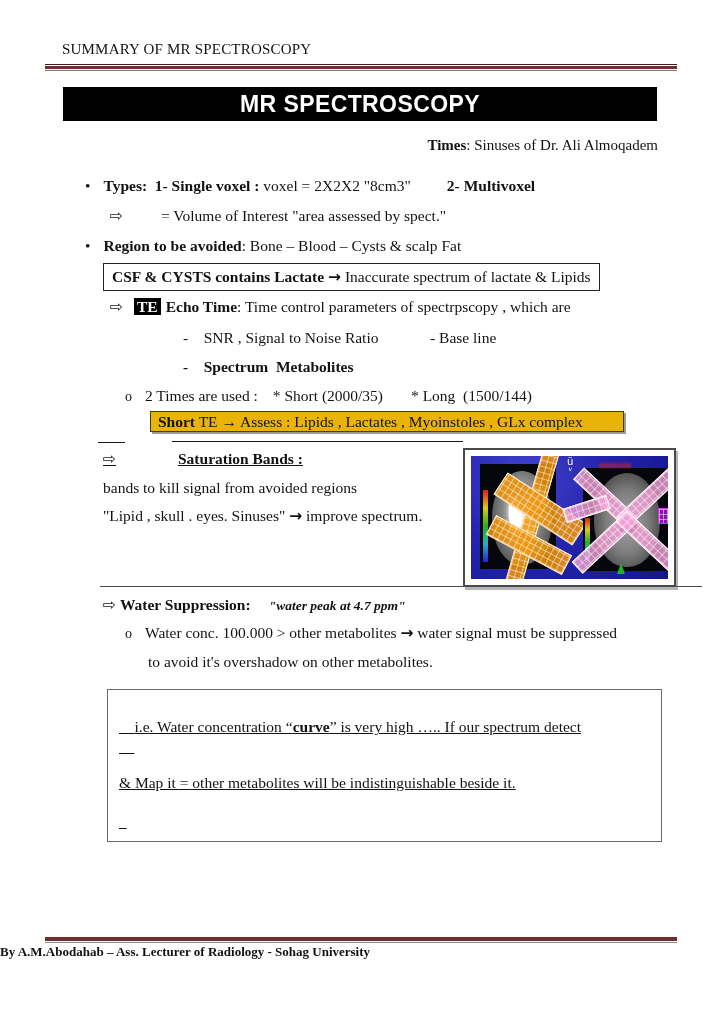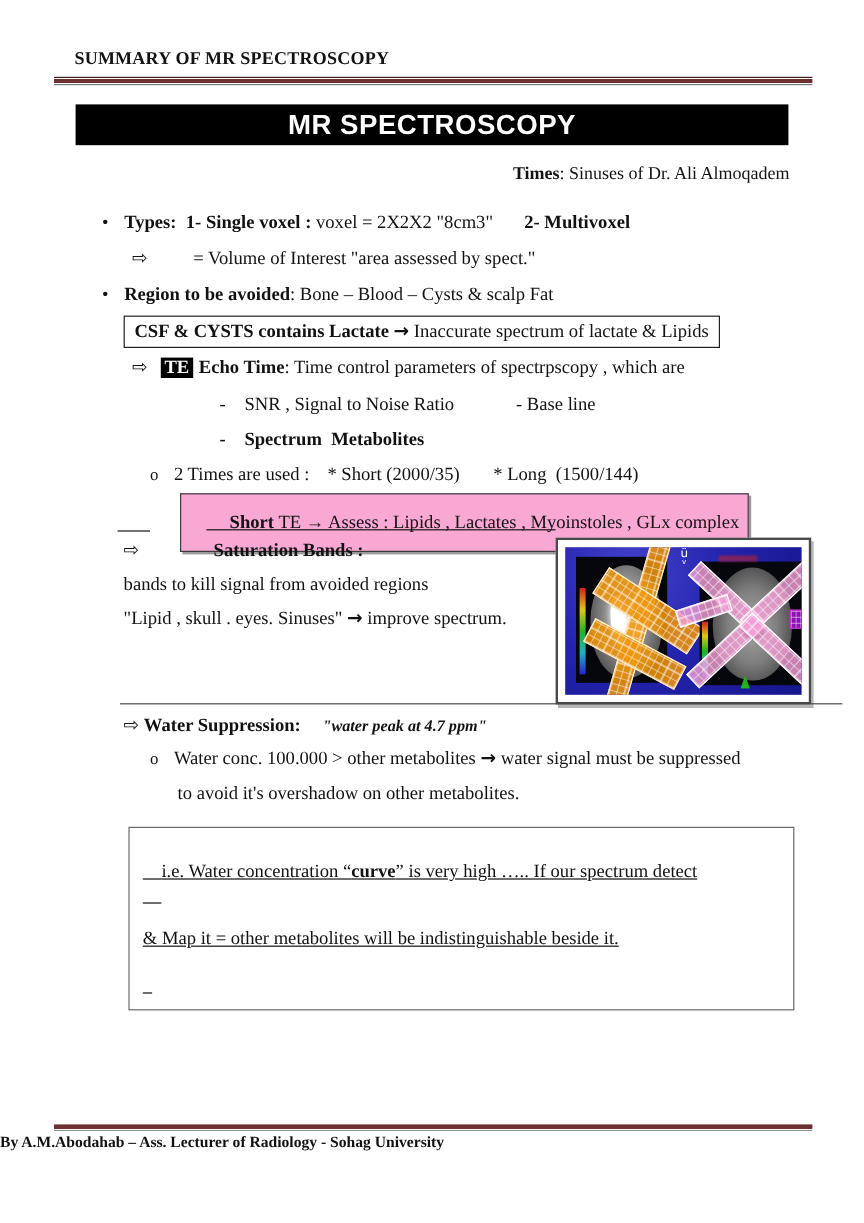--- a/index.html
+++ b/index.html
@@ -6,53 +6,53 @@
   html,body{margin:0;padding:0;background:#fff;}
   .page{position:relative;width:720px;height:1019px;background:#ffffff;overflow:hidden;
         font-family:"Liberation Serif", serif;font-size:15.5px;color:#121212;
         white-space:pre-wrap;line-height:1.25;}
   .abs{position:absolute;}
   .b{font-weight:700;}
   .i{font-style:italic;}
   .dj{font-family:"DejaVu Sans", sans-serif;}
 
   
-  .row-header{left:62px;top:40px;font-weight:700;font-size:15px;letter-spacing:.2px;}
+  .row-header{left:62px;top:40px;font-weight:400;font-size:15px;letter-spacing:.2px;}
   .rule-top{left:45px;top:64px;width:632px;height:7px;
     background:linear-gradient(#3f1f1f 0 1px,#ffffff 1px 2px,#6e3030 2px 5.5px,#ffffff 5.5px 6px,#7a7a7a 6px 7px);}
   .banner{left:63px;top:87px;width:594px;height:34px;background:#000;color:#fff;
     display:flex;align-items:center;justify-content:center;
     font-family:"Liberation Sans", sans-serif;font-weight:700;font-size:23px;letter-spacing:.4px;}
   .row-source{left:258px;top:136px;width:400px;text-align:right;font-size:15px;}
   .rule-bot{left:45px;top:937px;width:632px;height:6px;
     background:linear-gradient(#6e3030 0 3.5px,#ffffff 3.5px 4.5px,#8a8a8a 4.5px 5.5px,#fff 5.5px 6px);}
   .row-footer{left:0;top:944px;width:658px;font-size:13px;font-weight:700;}
 
   
   .row-types{left:85px;top:176px;}
-  .row-types .gap2{margin-left:26px;}
+  .row-types .gap2{margin-left:36px;}
   .bullet{margin-right:13px;}
   .row-voi{left:110px;top:206px;}
   .row-voi .txt{margin-left:38px;}
   .row-region{left:85px;top:236px;}
   .box-csf{left:103px;top:263px;padding:3px 8px;border:1.4px solid #222;}
   .row-te{left:110px;top:297px;}
   .te-chip{background:#000;color:#fff;font-weight:700;padding:0 3px;margin:0 5px 0 11px;}
   .row-snr{left:183px;top:328px;}
   .row-base{left:430px;top:328px;}
   .row-spec{left:183px;top:357px;font-weight:bold;}
   .row-times{left:125px;top:386px;}
   .row-times .t1{margin-left:13px;}
   .row-times .t2{margin-left:15px;}
   .row-times .t3{margin-left:28px;}
-  .box-shortte{left:150px;top:411px;width:458px;padding:14px 7px;background:#f9a8d4;
-    border:1.2px solid #3a3a3a;box-shadow:2px 2px 0 #9a9a9a;text-align:right;}
+  .box-shortte{left:150px;top:411px;width:458px;padding:0 7px;background:#eab308;
+    border:1.2px solid #3a3a3a;box-shadow:2px 2px 0 #9a9a9a;}
   .ol-a{left:98px;top:442px;width:27px;border-top:1.6px solid #161616;}
   .ol-b{left:172px;top:441px;width:291px;border-top:1.6px solid #161616;}
-  .row-sat{left:103px;top:449px;}
+  .row-sat{left:103px;top:449px;text-decoration:underline;}
   .row-sat .satb{margin-left:62px;}
   .row-bands{left:103px;top:478px;}
   .row-lipid{left:103px;top:506px;}
   .divider{left:100px;top:586px;width:602px;border-top:1.6px solid #4a4a4a;}
   .row-water{left:103px;top:595px;}
   .row-water .wq{margin-left:18px;font-size:13.5px;}
   .row-wc{left:125px;top:623px;}
   .row-wc .t1{margin-left:13px;}
   .row-avoid{left:148px;top:652px;}
   .box-note{left:107px;top:689px;width:531px;padding:8px 11px 10px 11px;border:1.2px solid #6a6a6a;text-decoration:underline;}

